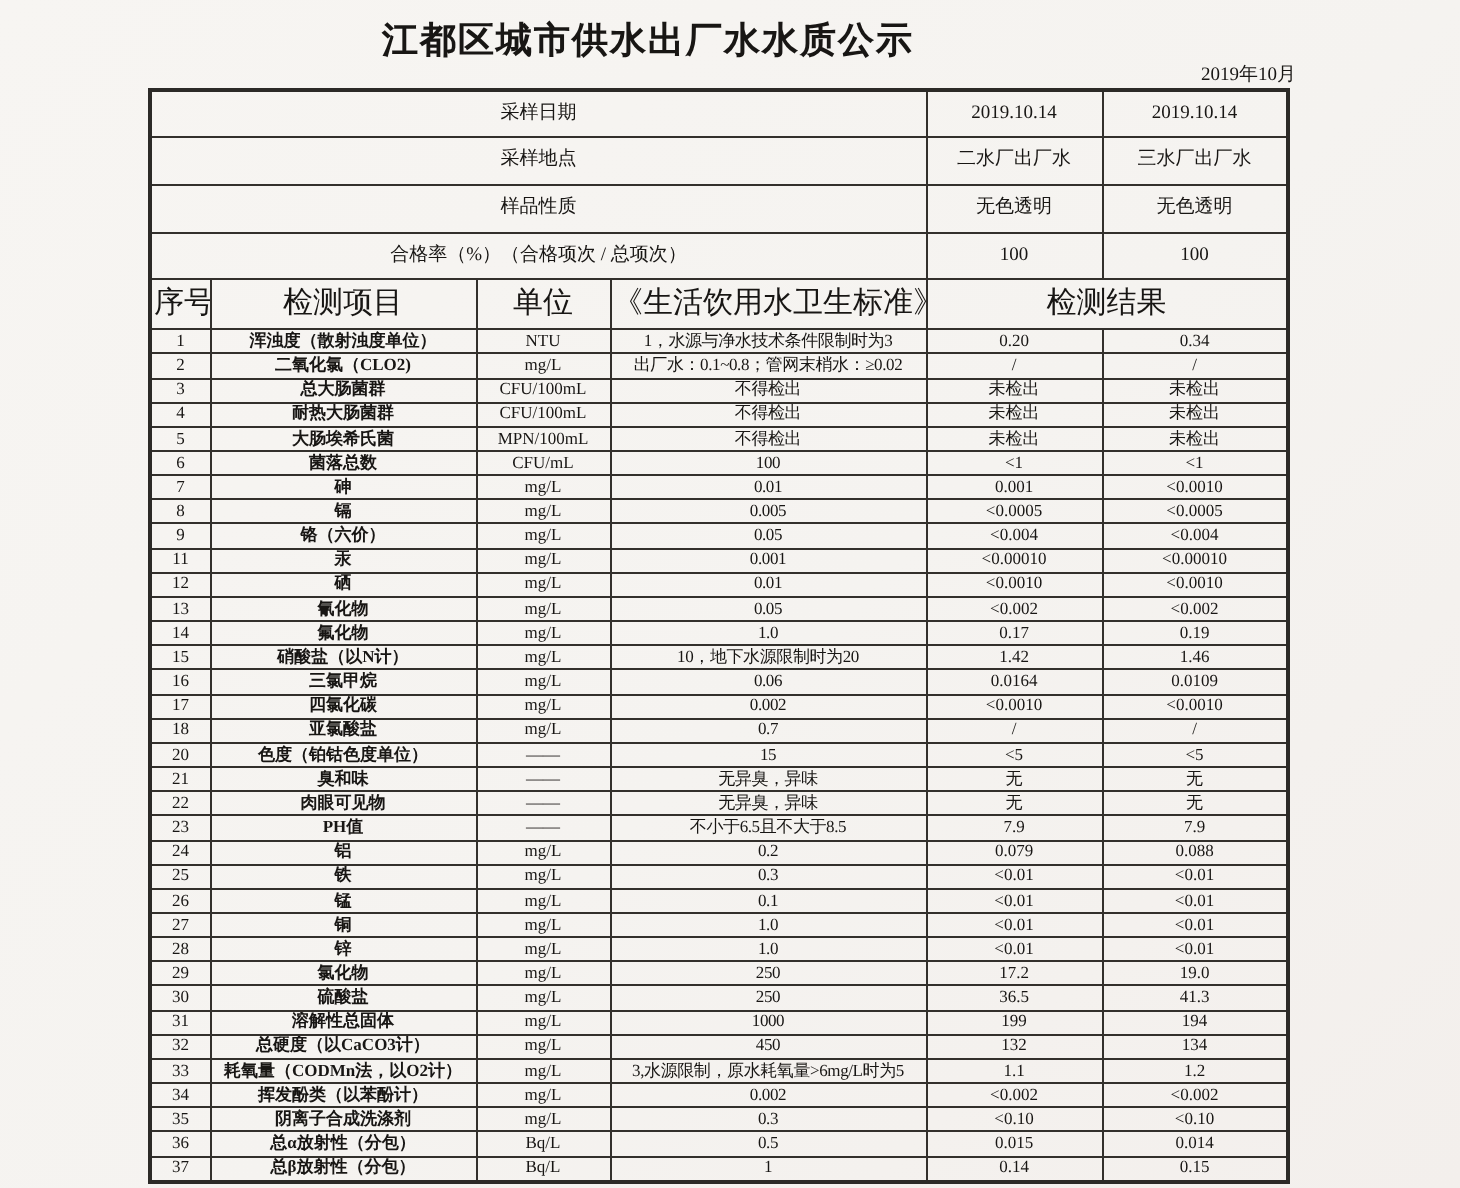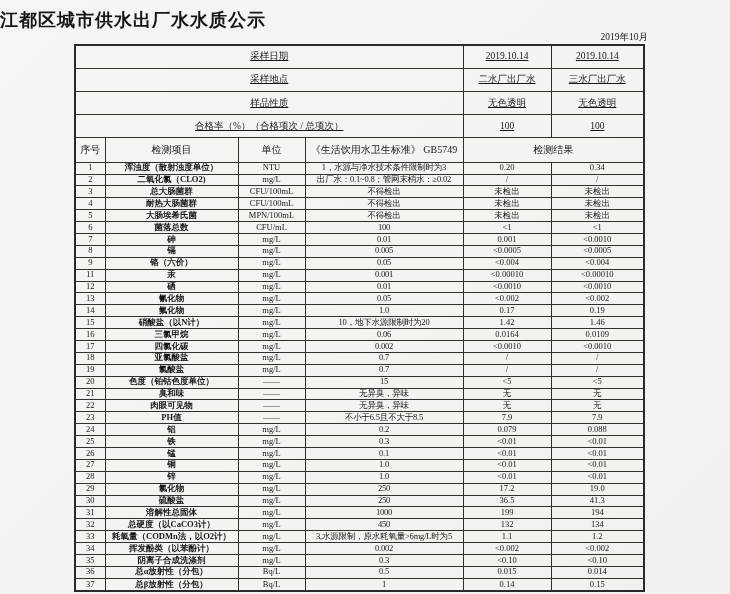--- a/index.html
+++ b/index.html
@@ -11,21 +11,21 @@
     font-family: "Liberation Serif", "DejaVu Serif", serif;
     color: #181614;
   }
   .page {
     position: relative;
     width: 730px; height: 594px;
     background: linear-gradient(135deg, #f7f5f2 0%, #f5f3f0 55%, #f3efec 100%);
   }
   .title {
     position: absolute; top: 8px; left: 0; width: 648px;
-    text-align: left;
+    text-align: center;
     font-size: 18px; font-weight: bold; letter-spacing: 1px;
   }
   .subtitle {
     position: absolute; top: 31px; left: 0; width: 648px;
     text-align: right;
     font-size: 9.5px;
   }
   table.report {
     position: absolute; left: 74px; top: 44px;
     width: 569px; height: 548px;
@@ -33,22 +33,22 @@
     background: transparent;
   }
   table.report td {
     border: 1px solid #33302c;
     text-align: center; vertical-align: middle;
     padding: 0 1px;
     font-size: 8.5px; line-height: 1.15;
     white-space: nowrap; overflow: hidden;
   }
   table.report { border: 2px solid #2c2a27; }
-  tr.info-row td { height: 21px; font-size: 9.5px; text-decoration: underline; }
-  tr.head-row td { height: 22px; font-size: 10px; }
+  tr.info-row td { height: 21px; font-size: 9.5px; }
+  tr.head-row td { height: 22px; font-size: 15px; }
   td.item-cell { text-align: left; padding-left: 3px; font-weight: bold; }
   td.std-cell { font-size: 8px; letter-spacing: -0.2px; }
 </style>
 </head>
 <body>
 
 <div class="page">
 
   <div class="title">江都区城市供水出厂水水质公示</div>
   <div class="subtitle">2019年10月</div>
@@ -227,28 +227,20 @@
         </tr>
         <tr>
           <td>18</td>
           <td class="item-cell">亚氯酸盐</td>
           <td>mg/L</td>
           <td class="std-cell">0.7</td>
           <td>/</td>
           <td>/</td>
         </tr>
         <tr>
-          <td>19</td>
-          <td class="item-cell">氯酸盐</td>
-          <td>mg/L</td>
-          <td class="std-cell">0.7</td>
-          <td>/</td>
-          <td>/</td>
-        </tr>
-        <tr>
           <td>20</td>
           <td class="item-cell">色度（铂钴色度单位）</td>
           <td>——</td>
           <td class="std-cell">15</td>
           <td>&lt;5</td>
           <td>&lt;5</td>
         </tr>
         <tr>
           <td>21</td>
           <td class="item-cell">臭和味</td>

